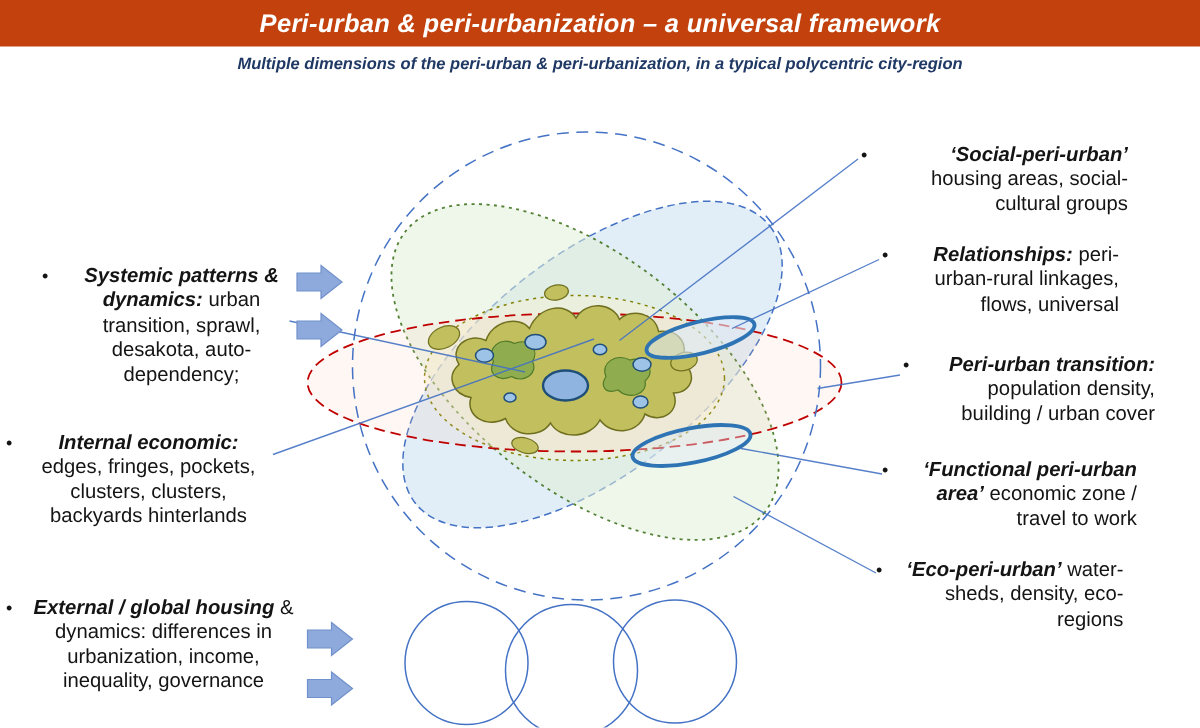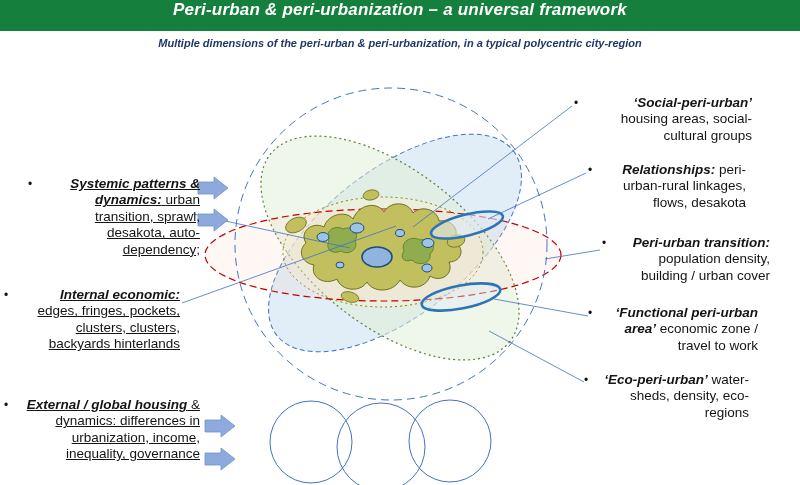--- a/index.html
+++ b/index.html
@@ -5,40 +5,40 @@
   * { box-sizing: border-box; margin: 0; padding: 0; }
   html, body { width: 800px; height: 485px; }
   body {
     font-family: "Liberation Sans", sans-serif;
     background: #ffffff;
     position: relative;
     overflow: hidden;
   }
   .header {
     position: absolute; left: 0; top: 0; width: 800px; height: 31px;
-    background: #15803d; color: #ffffff;
-    display: flex; align-items: flex-start; justify-content: center;
+    background: #c2410c; color: #ffffff;
+    display: flex; align-items: center; justify-content: center;
     z-index: 2;
   }
   .header .title {
     font-size: 17px; font-weight: bold; font-style: italic; letter-spacing: .2px;
   }
   .subtitle {
     position: absolute; top: 37px; left: 0; width: 800px;
     text-align: center; font-size: 11px; font-weight: bold; font-style: italic;
     color: #1F3864; z-index: 2;
   }
   svg.diagram { position: absolute; left: 0; top: 0; z-index: 0; }
   .item {
     position: absolute; display: flex;
     font-size: 13.5px; line-height: 1.22; color: #141414; z-index: 1;
   }
   .bullet { flex: 0 0 14px; width: 14px; font-size: 12px; padding-top: 1px; }
   .txt { flex: 1; }
-  .left .txt { text-align: right; text-decoration: underline; }
+  .left .txt { text-align: center; }
   .right .txt { text-align: right; }
   .lead { font-weight: bold; font-style: italic; }
 
   
   #left1 { left: 28px;  top: 176px; width: 172px; }
   #left2 { left: 4px;   top: 287px; width: 176px; }
   #left3 { left: 4px;   top: 397px; width: 196px; }
 
   
   #right1 { left: 574px; top: 95px;  width: 178px; }
@@ -146,21 +146,21 @@
   <span class="bullet">•</span>
   <span class="txt"><span class="lead">External / global housing</span> <span>&amp; dynamics: differences in urbanization, income, inequality, governance</span></span>
 </div>
 
 <div class="item right" id="right1">
   <span class="bullet">•</span>
   <span class="txt"><span class="lead">‘Social-peri-urban’</span> <span>housing areas, social-cultural groups</span></span>
 </div>
 <div class="item right" id="right2">
   <span class="bullet">•</span>
-  <span class="txt"><span class="lead">Relationships:</span> <span>peri-urban-rural linkages, flows, desakota</span></span>
+  <span class="txt"><span class="lead">Relationships:</span> <span>peri-urban-rural linkages, flows, universal</span></span>
 </div>
 <div class="item right" id="right3">
   <span class="bullet">•</span>
   <span class="txt"><span class="lead">Peri-urban transition:</span> <span>population density, building / urban cover</span></span>
 </div>
 <div class="item right" id="right4">
   <span class="bullet">•</span>
   <span class="txt"><span class="lead">‘Functional peri-urban area’</span> <span>economic zone / travel to work</span></span>
 </div>
 <div class="item right" id="right5">

